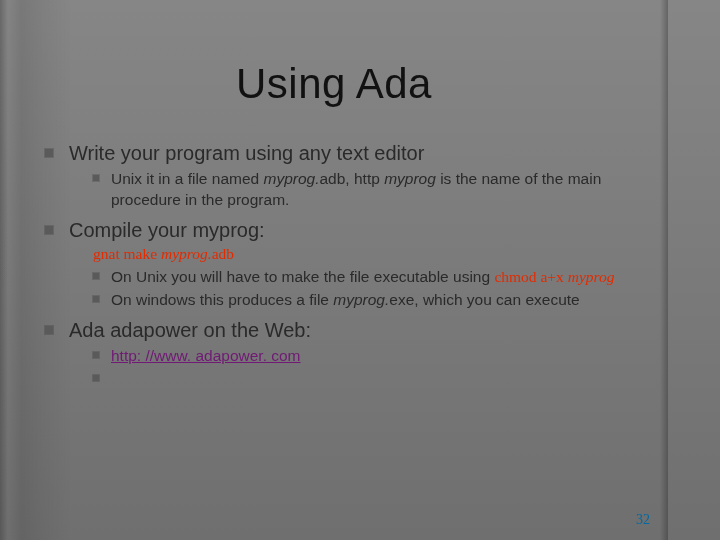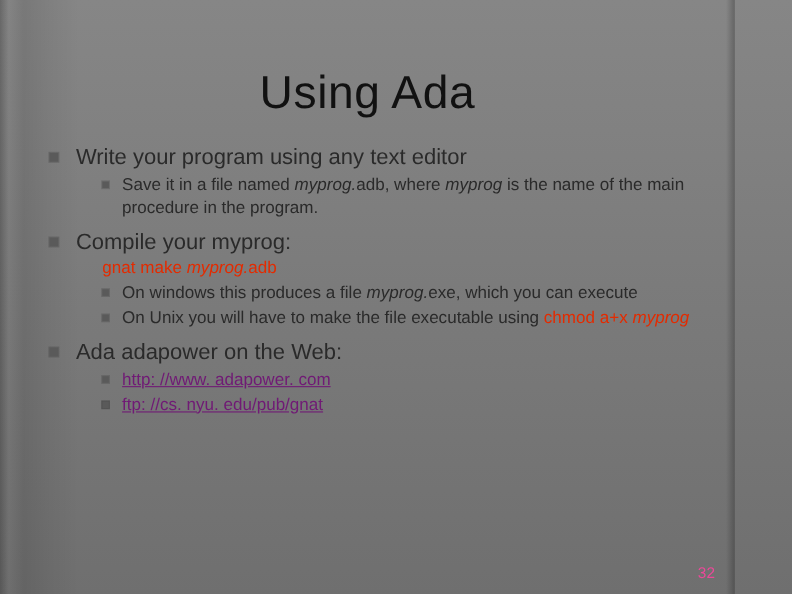--- a/index.html
+++ b/index.html
@@ -40,21 +40,21 @@
     left: 0;
     right: 0;
     text-align: center;
     font-size: 42px;
     color: #111;
     letter-spacing: 0.5px;
   }
 
   .content {
     position: absolute;
-    top: 130px;
+    top: 140px;
     left: 45px;
     right: 40px;
   }
 
   ul.level1 {
     list-style: none;
     margin: 0;
     padding: 0;
   }
   ul.level1 > li {
@@ -103,92 +103,89 @@
     width: 6px;
     height: 6px;
   }
 
   .cmd {
     font-size: 15.5px;
     line-height: 1.35;
     margin: 0 0 2px 24px;
   }
 
-  .red { color: #E32B00; }
+  .red { color: #E32B00; font-family: Liberation Serif, serif; }
   .italic { font-style: italic; }
   .link {
     color: #701a75;
     text-decoration: underline;
     cursor: pointer;
   }
 
   .page-num {
     position: absolute;
     right: 18px;
     bottom: 12px;
     font-size: 14px;
-    color: #ec4899;
+    color: #0369a1;
+    font-family: Liberation Serif, serif;
   }
 </style>
 </head>
 <body>
 
 <div class="slide">
   <div class="edge-left"></div>
   <div class="edge-right"></div>
 
   <div class="title">Using Ada</div>
 
   <div class="content">
     <ul class="level1">
 
       <li>
         <span class="bullet-sq"></span>
         <span>Write your program using any text editor</span>
         <ul class="level2">
           <li>
             <span class="bullet-sq"></span>
-            <span>Save it in a file named </span><span class="italic">myprog.</span><span>adb, where </span><span class="italic">myprog</span><span> is the name of the main procedure in the program.</span>
+            <span>Unix it in a file named </span><span class="italic">myprog.</span><span>adb, http </span><span class="italic">myprog</span><span> is the name of the main procedure in the program.</span>
           </li>
         </ul>
       </li>
 
       <li class="compile-wrap">
         <span class="bullet-sq"></span>
         <span>Compile your myprog:</span>
         <div class="cmd">
           <span class="red">gnat make </span><span class="red italic">myprog.</span><span class="red">adb</span>
         </div>
         <ul class="level2">
           <li>
             <span class="bullet-sq"></span>
-            <span>On windows this produces a file </span><span class="italic">myprog.</span><span>exe, which you can execute</span>
+            <span>On Unix you will have to make the file executable using </span><span class="red">chmod a+x </span><span class="red italic">myprog</span>
           </li>
           <li>
             <span class="bullet-sq"></span>
-            <span>On Unix you will have to make the file executable using </span><span class="red">chmod a+x </span><span class="red italic">myprog</span>
+            <span>On windows this produces a file </span><span class="italic">myprog.</span><span>exe, which you can execute</span>
           </li>
         </ul>
       </li>
 
       <li>
         <span class="bullet-sq"></span>
         <span>Ada adapower on the Web:</span>
         <ul class="level2">
           <li>
             <span class="bullet-sq"></span>
             <span class="link">http: //www. adapower. com</span>
           </li>
           <li>
             <span class="bullet-sq"></span>
           </li>
-          <li>
-            <span class="bullet-sq"></span>
-            <span class="link">ftp: //cs. nyu. edu/pub/gnat</span>
-          </li>
         </ul>
       </li>
 
     </ul>
   </div>
 
   <div class="page-num">32</div>
 </div>
 
 </body></html>

